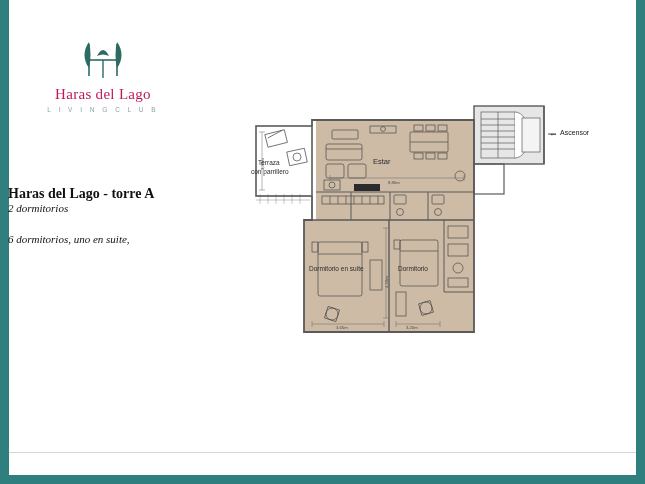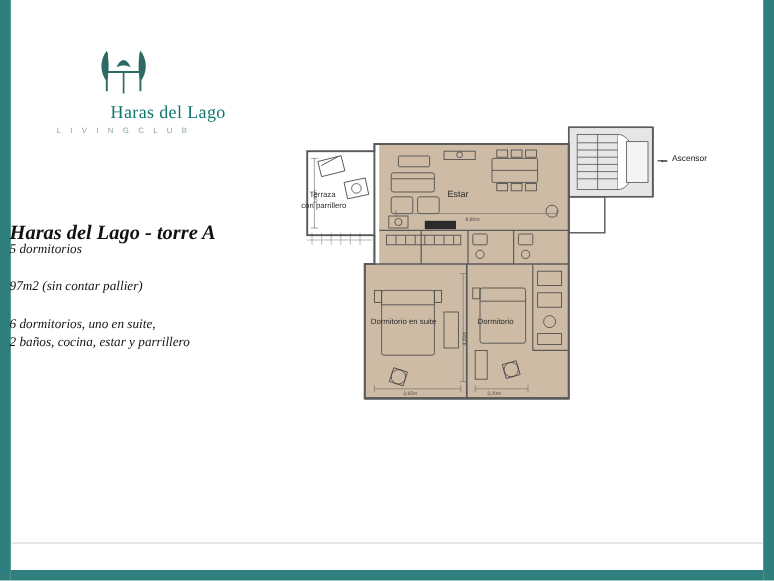--- a/index.html
+++ b/index.html
@@ -51,24 +51,23 @@
     text-align: center;
   }
   #logo .mark {
     width: 52px;
     height: 44px;
     margin: 0 auto;
   }
   #logo .brand {
     font-family: "Liberation Serif", serif;
     font-size: 15px;
-    color: #0f766e;
+    color: #be185d;
     letter-spacing: 0.3px;
     margin-top: 4px;
-    text-align: right;
   }
   #logo .sub {
     font-family: "Liberation Sans", sans-serif;
     font-size: 6.5px;
     letter-spacing: 3px;
     color: #8aa3a6;
     margin-top: 3px;
   }
 
   
@@ -76,22 +75,21 @@
     position: absolute;
     left: 8px;
     top: 186px;
     width: 210px;
     color: #111111;
   }
   #info .grp { margin-bottom: 16px; }
   #info .hd {
     font-family: "Liberation Serif", serif;
     font-weight: bold;
-    font-style: italic;
-    font-size: 17px;
+    font-size: 14px;
     line-height: 15px;
   }
   #info .ln {
     font-family: "Liberation Serif", serif;
     font-style: italic;
     font-size: 11px;
     line-height: 15px;
   }
 
   
@@ -153,28 +151,26 @@
         <path d="M26 22 L26 40" stroke="#2c6b63" stroke-width="1.4"></path>
       </svg>
     </div>
     <div class="brand">Haras del Lago</div>
     <div class="sub">L I V I N G   C L U B</div>
   </div>
 
   <div id="info">
     <div class="grp">
       <div class="hd">Haras del Lago - torre A</div>
-      <div class="ln">5 dormitorios</div>
+      <div class="ln">2 dormitorios</div>
     </div>
     <div class="grp">
-      <div class="ln">97m2 (sin contar pallier)</div>
     </div>
     <div class="grp">
       <div class="ln">6 dormitorios, uno en suite,</div>
-      <div class="ln">2 baños, cocina, estar y parrillero</div>
     </div>
   </div>
 
   <div id="plan">
     <svg width="340" height="270" viewBox="0 0 340 270">
 
       <rect x="78" y="28" width="158" height="72" fill="#cdbba6"></rect>
 
       <rect x="78" y="100" width="158" height="28" fill="#cdbba6"></rect>
 

